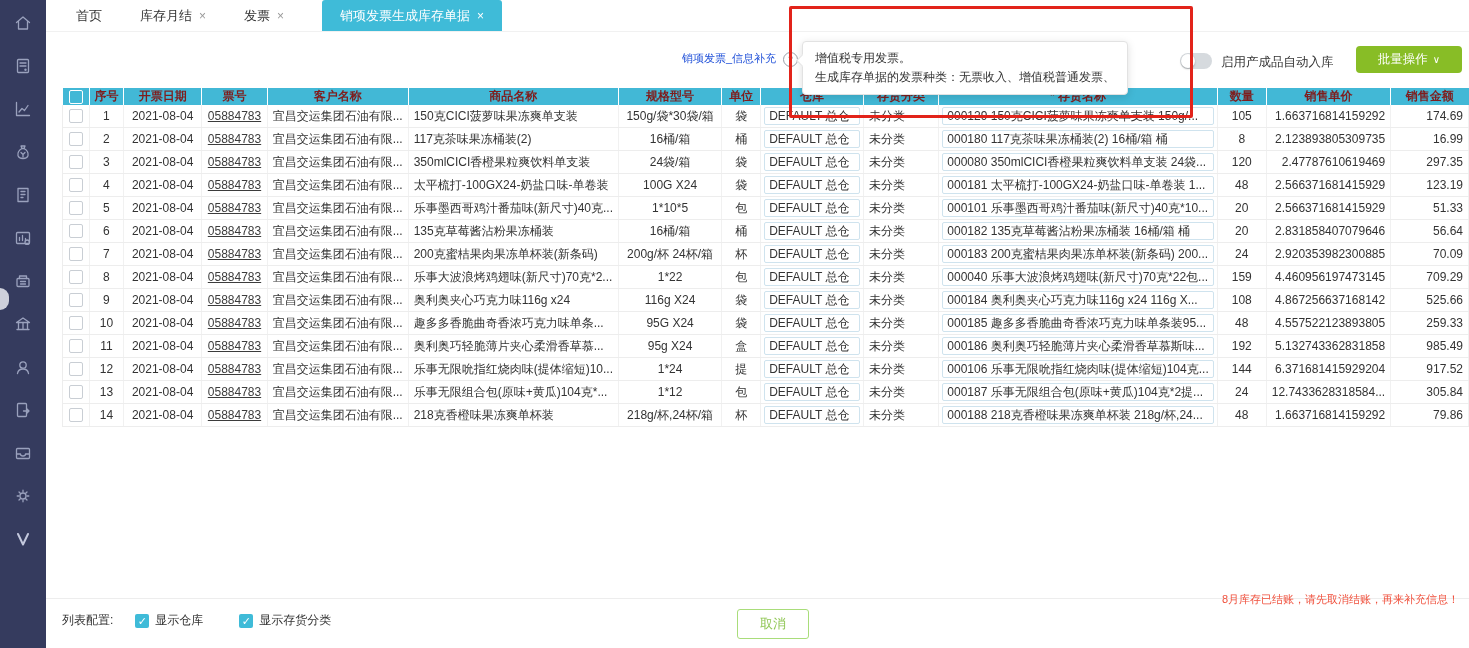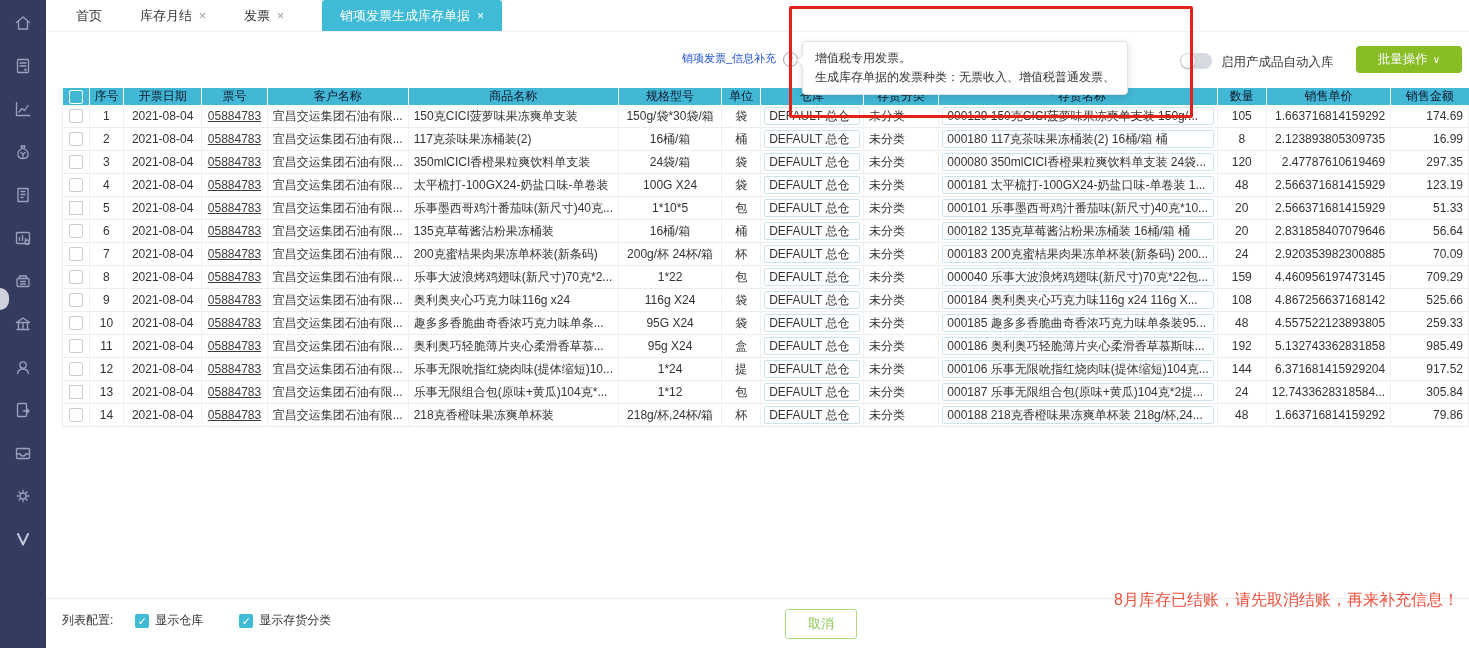--- a/index.html
+++ b/index.html
@@ -29,40 +29,40 @@
   .tooltip .tline{white-space:nowrap;}
   .tooltip-arrow{position:absolute;left:-5px;top:14px;width:8px;height:8px;background:#fff;border-left:1px solid #e2e2e2;border-bottom:1px solid #e2e2e2;transform:rotate(45deg);}
   .red-annotation{position:absolute;left:789px;top:6px;width:398px;height:106px;border:3px solid #e2231a;border-radius:2px;z-index:7;pointer-events:none;}
   .toggle{position:absolute;left:1180px;top:53px;width:32px;height:16px;border-radius:9px;background:#d6dade;cursor:pointer;z-index:4;}
   .toggle .knob{position:absolute;left:1px;top:1px;width:14px;height:14px;border-radius:50%;background:#fff;box-shadow:0 1px 2px rgba(0,0,0,.25);}
   .toggle-label{position:absolute;left:1221px;top:54px;font-size:12.5px;color:#333;z-index:4;}
   .batch-btn{position:absolute;left:1356px;top:46px;width:106px;height:27px;background:#88bd26;color:#fff;border-radius:4px;
     font-size:12.5px;display:flex;align-items:center;justify-content:center;gap:5px;cursor:pointer;z-index:4;}
   
   .grid{position:absolute;left:62px;top:88px;border-collapse:collapse;table-layout:fixed;font-size:12px;z-index:4;background:#fff;}
-  .grid th{background:#42b8d6;color:#0f172a;font-weight:400;height:16px;padding:0 3px;border-right:1px solid rgba(255,255,255,.45);overflow:hidden;white-space:nowrap;}
+  .grid th{background:#42b8d6;color:#7f1d1d;font-weight:700;height:16px;padding:0 3px;border-right:1px solid rgba(255,255,255,.45);overflow:hidden;white-space:nowrap;}
   .grid th:last-child{border-right:none;}
   .grid td{height:22px;border-bottom:1px solid #ededed;border-right:1px solid #f1f1f1;padding:0 5px;overflow:hidden;white-space:nowrap;color:#333;}
   .grid tr td:first-child{border-left:1px solid #ededed;}
   .grid td.a-left{text-align:left;}
   .grid td.a-center{text-align:center;}
   .grid td.a-right{text-align:right;}
   .cb{width:12px;height:12px;border:1px solid #c9ced4;border-radius:2px;background:#fff;margin:0 auto;cursor:pointer;}
   .cb-head{border-color:#fff;background:transparent;}
   .inv-link{text-decoration:underline;color:#3c3c3c;cursor:pointer;}
   .cellbox{border:1px solid #cfe3ee;border-radius:2px;height:16px;line-height:16px;padding:0 4px;overflow:hidden;white-space:nowrap;cursor:text;background:#fff;}
   
   .foot-divider{position:absolute;left:46px;right:0;top:598px;height:1px;background:#ededed;}
   .foot-left{position:absolute;left:62px;top:612px;display:flex;align-items:center;font-size:12px;color:#333;z-index:4;}
   .foot-left .cfg-label{margin-right:22px;}
   .foot-cb{display:flex;align-items:center;margin-right:36px;cursor:pointer;}
   .foot-cb .box{width:14px;height:14px;border-radius:2px;background:#3fbbd8;color:#fff;font-size:11px;line-height:14px;text-align:center;margin-right:6px;}
   .cancel-btn{position:absolute;left:737px;top:609px;width:70px;height:28px;background:#fff;border:1px solid #a9dd7a;border-radius:3px;
-    color:#8fc653;font-size:13px;display:flex;align-items:center;justify-content:center;cursor:pointer;z-index:4;margin-left:48px;}
-  .notices{position:absolute;right:10px;top:592px;width:345px;font-size:16px;line-height:15px;text-align:right;z-index:4;}
+    color:#8fc653;font-size:13px;display:flex;align-items:center;justify-content:center;cursor:pointer;z-index:4;}
+  .notices{position:absolute;right:10px;top:592px;width:345px;font-size:11px;line-height:15px;text-align:right;z-index:4;}
   .notice1{color:#f0503c;}
   .notice2{color:#f66a47;margin-top:1px;}
   .buy-row{text-align:center;margin-top:2px;}
   .buy-link{color:#4f8ee8;text-decoration:underline;cursor:pointer;}
 </style>
 </head>
 <body>
 
 <aside class="sidebar">
   <div class="sidebar-inner">

